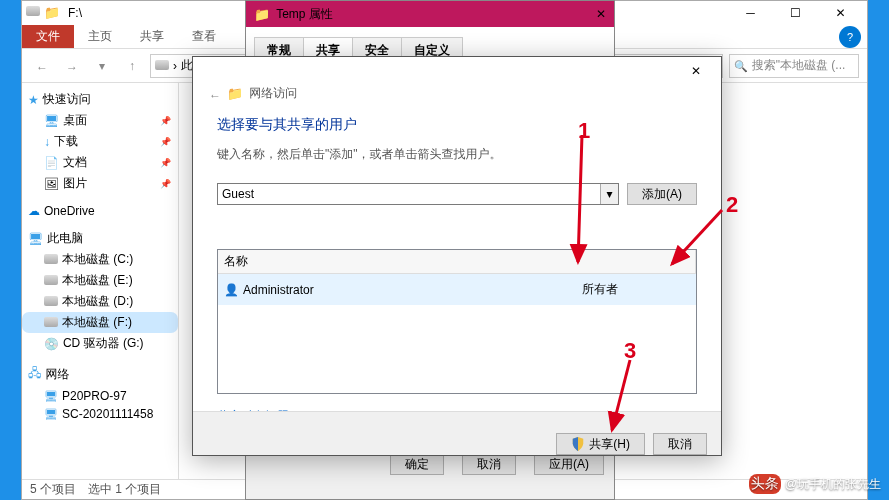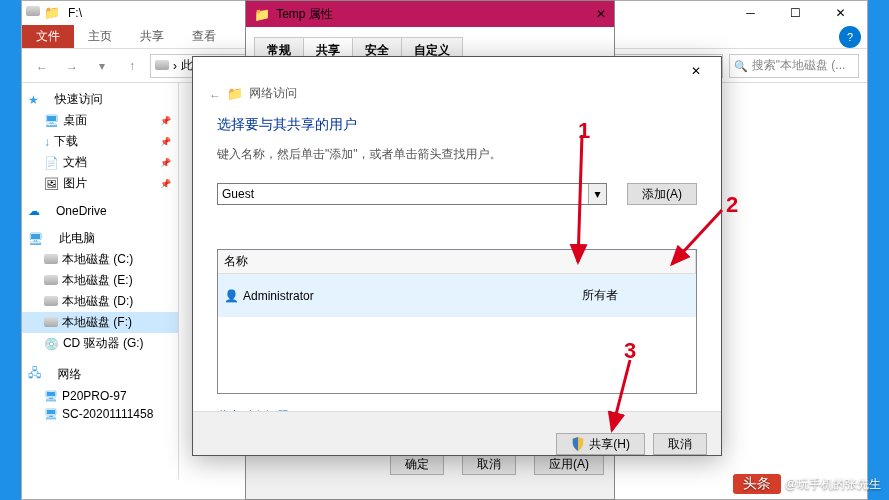--- a/index.html
+++ b/index.html
@@ -23,23 +23,23 @@
 
 .navbar { height: 34px; display: flex; align-items: center; padding: 0 8px; gap: 6px; border-bottom: 1px solid #ddd; }
 .nav-arrow { width: 24px; height: 24px; display: flex; align-items: center; justify-content: center; color: #888; }
 .breadcrumb { flex: 1; display: flex; align-items: center; gap: 4px; border: 1px solid #ccc; height: 24px; padding: 0 4px; }
 .search { width: 130px; height: 24px; border: 1px solid #ccc; display: flex; align-items: center; padding: 0 4px; color: #888; gap: 4px; }
 
 
 .body { display: flex; height: calc(100% - 102px); }
 .sidebar { width: 157px; border-right: 1px solid #ddd; padding: 6px 0; overflow: hidden; }
 .side-group { margin-bottom: 8px; }
-.side-head { display: flex; align-items: center; gap: 16px; padding: 2px 6px; }
+.side-head { display: flex; align-items: center; gap: 4px; padding: 2px 6px; }
 .side-item { display: flex; align-items: center; gap: 4px; padding: 2px 6px 2px 22px; }
-.side-item.sel { background: #cce8ff; }
+.side-item.sel { background: #cce8ff; border-radius: 7px; }
 .pin { margin-left: auto; color: #888; font-size: 9px; }
 .content { flex: 1; position: relative; }
 
 
 .statusbar { position: absolute; bottom: 0; left: 0; right: 0; height: 20px; border-top: 1px solid #ddd; display: flex; align-items: center; padding: 0 8px; gap: 12px; background: #fff; font-size: 11px; color: #555;}
 
 
 .propdlg { position: absolute; left: 245px; top: 0; width: 370px; height: 500px; background: #f0f0f0; border: 1px solid #888; z-index: 5; }
 .prop-title { height: 26px; display: flex; align-items: center; padding: 0 8px; background: #be185d; }
 .prop-title .close { margin-left: auto; }
@@ -51,43 +51,43 @@
 .btn { height: 22px; padding: 0 14px; border: 1px solid #adadad; background: #e1e1e1; display: inline-flex; align-items:center; justify-content:center; }
 
 
 .sharedlg { position: absolute; left: 192px; top: 56px; width: 530px; height: 400px; background: #fff; border: 1px solid #555; z-index: 20; box-shadow: 0 5px 25px rgba(0,0,0,.3); }
 .sd-title { height: 28px; display: flex; align-items: center; justify-content: flex-end; padding-right: 6px; }
 .sd-close { width: 38px; height: 22px; display:flex; align-items:center; justify-content:center;}
 .sd-head { display: flex; align-items: center; gap: 6px; padding: 0 16px; color: #555; }
 .sd-body { padding: 14px 24px; }
 .sd-h1 { color: #003399; font-size: 14px; margin-bottom: 12px; }
 .sd-hint { color: #555; margin-bottom: 20px; }
-.sd-row { display: flex; gap: 20px; margin-bottom: 10px; }
+.sd-row { display: flex; gap: 8px; margin-bottom: 10px; }
 .combo { flex: 1; height: 22px; border: 1px solid #7a7a7a; display: flex; align-items: center; padding: 0 4px; position: relative; }
 .combo .dd { position: absolute; right: 0; top: 0; width: 18px; height: 100%; border-left: 1px solid #aaa; display:flex; align-items:center; justify-content:center; background:#efefef; }
 .list { border: 1px solid #828790; height: 145px; margin-top: 44px; }
 .list-head { display:flex; background:#f7f7f7; border-bottom:1px solid #ddd; }
 .lh-col { padding:3px 6px; }
 .lh-name { flex:1; border-right:1px solid #ddd;}
 .lh-perm { width: 120px; }
 .list-row { display:flex; align-items:center; background:#e5f3ff; }
 .lr-name { flex:1; padding:3px 6px; display:flex; align-items:center; gap:4px;}
-.lr-perm { width:120px; padding:13px 6px;}
+.lr-perm { width:120px; padding:7px 6px;}
 .sd-link { color: #0066cc; text-decoration: underline; margin-top: 14px; display:inline-block; }
 .sd-footer { position:absolute; bottom:0; left:0; right:0; height:44px; background:#f0f0f0; border-top:1px solid #ddd; display:flex; align-items:flex-end; justify-content:flex-end; gap:8px; padding:0 14px; }
 .btn-shield { display:flex; align-items:center; gap:4px; }
 
 
 .anno { position: absolute; z-index: 50; color: #d9001b; font-size: 22px; font-weight: bold; }
 .arrow-line { stroke: #d9001b; stroke-width: 3; fill: none; }
 .arrow-head { fill: #d9001b; }
 
 
 .watermark { position:absolute; right:8px; bottom:6px; z-index:60; color:#fff; font-size:18px; display:flex; align-items:center; gap:4px; text-shadow:0 1px 2px rgba(0,0,0,.6); font-weight:500;}
-.wm-badge { background:#d43d2a; color:#fff; border-radius:3px; padding:1px 10px; font-size:14px;}
+.wm-badge { background:#d43d2a; color:#fff; border-radius:8px; padding:1px 2px; font-size:14px;}
 
 
 .i-folder::before{content:"📁"; font-size:13px;}
 .i-disk::before{content:""; display:inline-block; width:14px; height:10px; background:linear-gradient(#ddd,#aaa); border-radius:2px;}
 .i-star::before{content:"★"; color:#3aa0e8;}
 .i-desktop::before{content:"🖥"; color:#3aa0e8; font-size:12px;}
 .i-dl::before{content:"↓"; color:#3aa0e8; font-weight:bold;}
 .i-doc::before{content:"📄";}
 .i-pic::before{content:"🖼";}
 .i-cloud::before{content:"☁"; color:#0078d4;}
@@ -206,20 +206,24 @@
             <span>P20PRO-97</span>
           </div>
         <div class="side-item">
             <span class="i-netpc"></span>
             <span>SC-20201111458</span>
           </div>
       </div>
     </div>
     <div class="content"></div>
   </div>
+  <div class="statusbar">
+    <span>5 个项目</span>
+    <span>选中 1 个项目</span>
+  </div>
 </div>
 
 <div class="propdlg">
   <div class="prop-title">
     <span class="i-folder" style="margin-right:6px;"></span>
     <span>Temp 属性</span>
     <span class="close">✕</span>
   </div>
   <div class="prop-tabs">
     <div class="ptab">常规</div>

